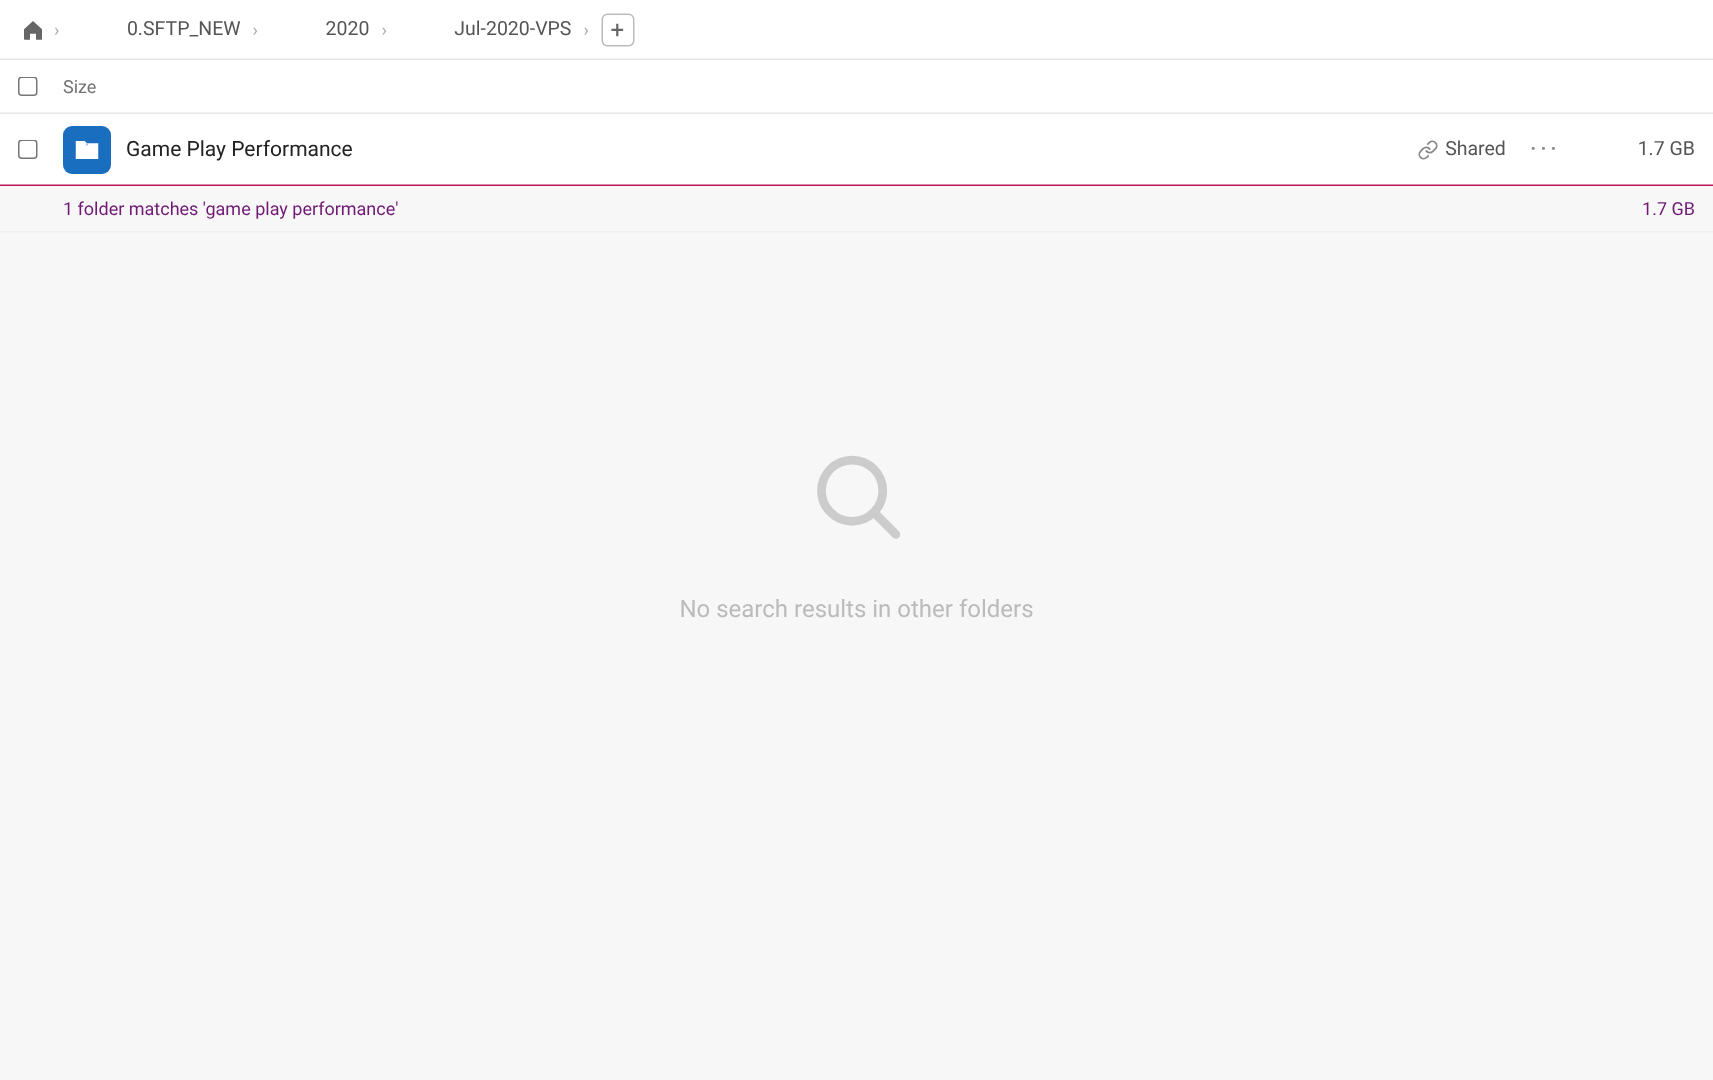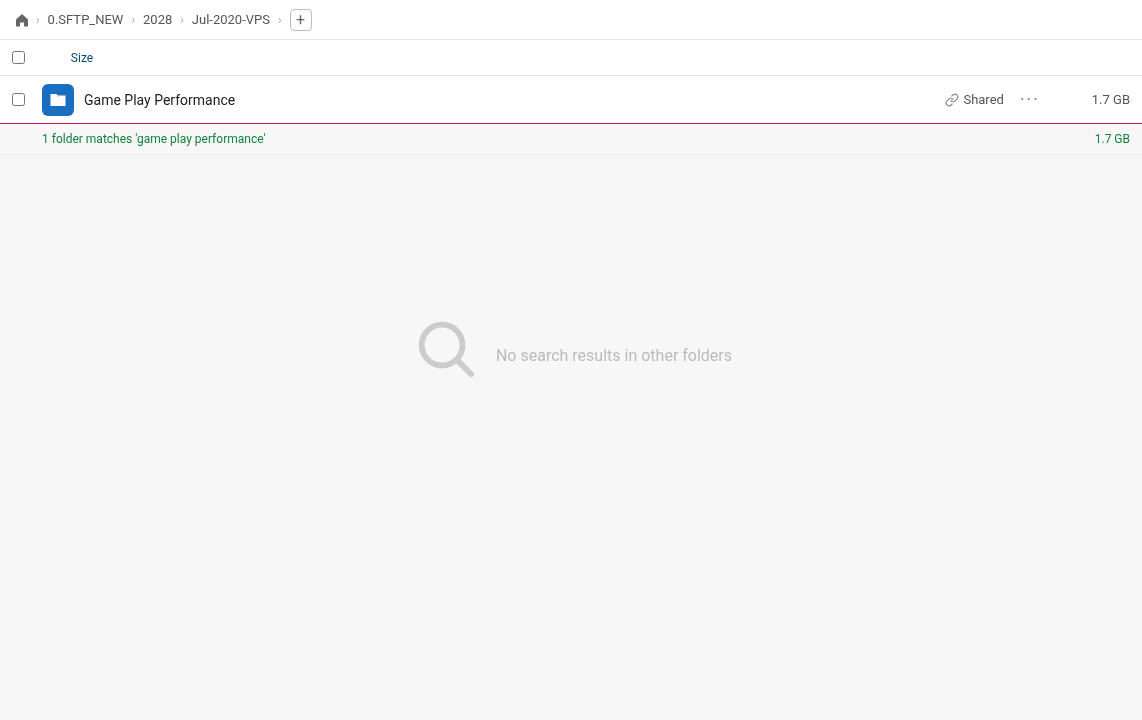--- a/index.html
+++ b/index.html
@@ -48,20 +48,21 @@
       font-size: 12px;
       margin: 0 4px;
     }
 
     .breadcrumb-item {
       color: #555;
       cursor: pointer;
       padding: 2px 4px;
       border-radius: 3px;
       font-size: 13px;
+      margin-left: 37px;
     }
 
     .breadcrumb-add {
       width: 22px;
       height: 22px;
       border: 1.5px solid #bbb;
       border-radius: 4px;
       display: flex;
       align-items: center;
       justify-content: center;
@@ -96,23 +97,23 @@
     }
 
     .col-name-sort {
       display: inline-block;
       font-size: 10px;
       color: #888;
     }
 
     .col-size {
       width: 80px;
-      text-align: center;
-      font-size: 12px;
-      color: #0c4a6e;
+      text-align: left;
+      font-size: 12px;
+      color: #737373;
     }
 
     .file-row {
       background: #fff;
       border-bottom: 1px solid #be185d;
       display: flex;
       align-items: center;
       padding: 0 12px;
       height: 48px;
       cursor: pointer;
@@ -161,30 +162,30 @@
       width: 70px;
       text-align: right;
       font-size: 13px;
       color: #555;
     }
 
     .match-info {
       background: #f7f7f7;
       padding: 8px 12px 8px 42px;
       font-size: 12px;
-      color: #15803d;
+      color: #701a75;
       display: flex;
       align-items: center;
       justify-content: space-between;
       border-bottom: 1px solid #efefef;
     }
 
     .empty-state {
       display: flex;
-      flex-direction: row;
+      flex-direction: column;
       align-items: center;
       justify-content: center;
       height: 400px;
       gap: 16px;
     }
 
     .empty-search-icon {
       color: #ccc;
       font-size: 60px;
     }
@@ -204,21 +205,21 @@
 <div class="topbar">
   <div class="breadcrumb">
     <div class="breadcrumb-home">
       <svg width="16" height="16" viewBox="0 0 16 16" fill="none">
         <path d="M2 7.5L8 2l6 5.5V14a.5.5 0 01-.5.5h-3.5v-4h-4v4H2.5A.5.5 0 012 14V7.5z" fill="#666"></path>
       </svg>
     </div>
     <span class="breadcrumb-sep">›</span>
     <span class="breadcrumb-item">0.SFTP_NEW</span>
     <span class="breadcrumb-sep">›</span>
-    <span class="breadcrumb-item">2028</span>
+    <span class="breadcrumb-item">2020</span>
     <span class="breadcrumb-sep">›</span>
     <span class="breadcrumb-item">Jul-2020-VPS</span>
     <span class="breadcrumb-sep">›</span>
     <div class="breadcrumb-add">+</div>
   </div>
 </div>
 
 <div class="table-header">
   <div class="col-checkbox">
     <input type="checkbox" style="">

